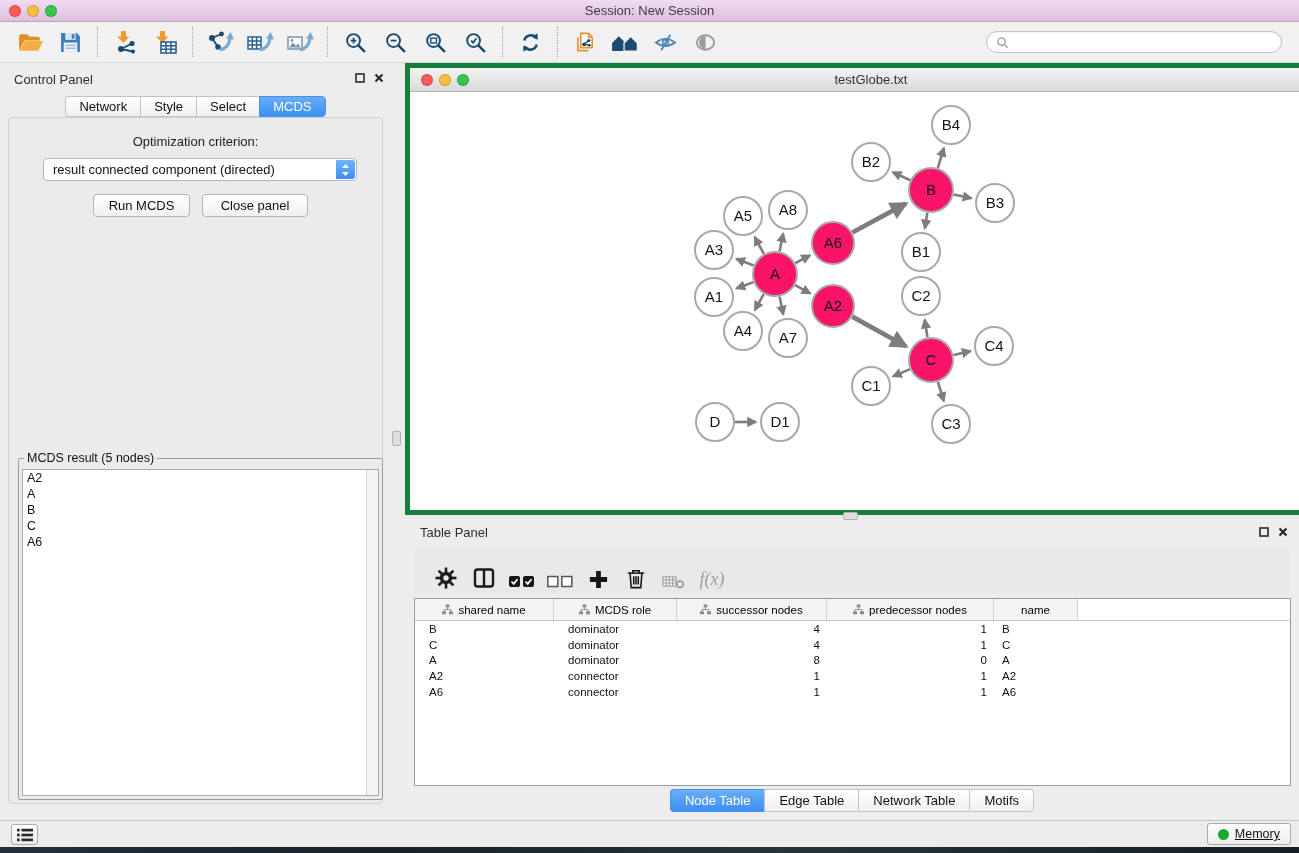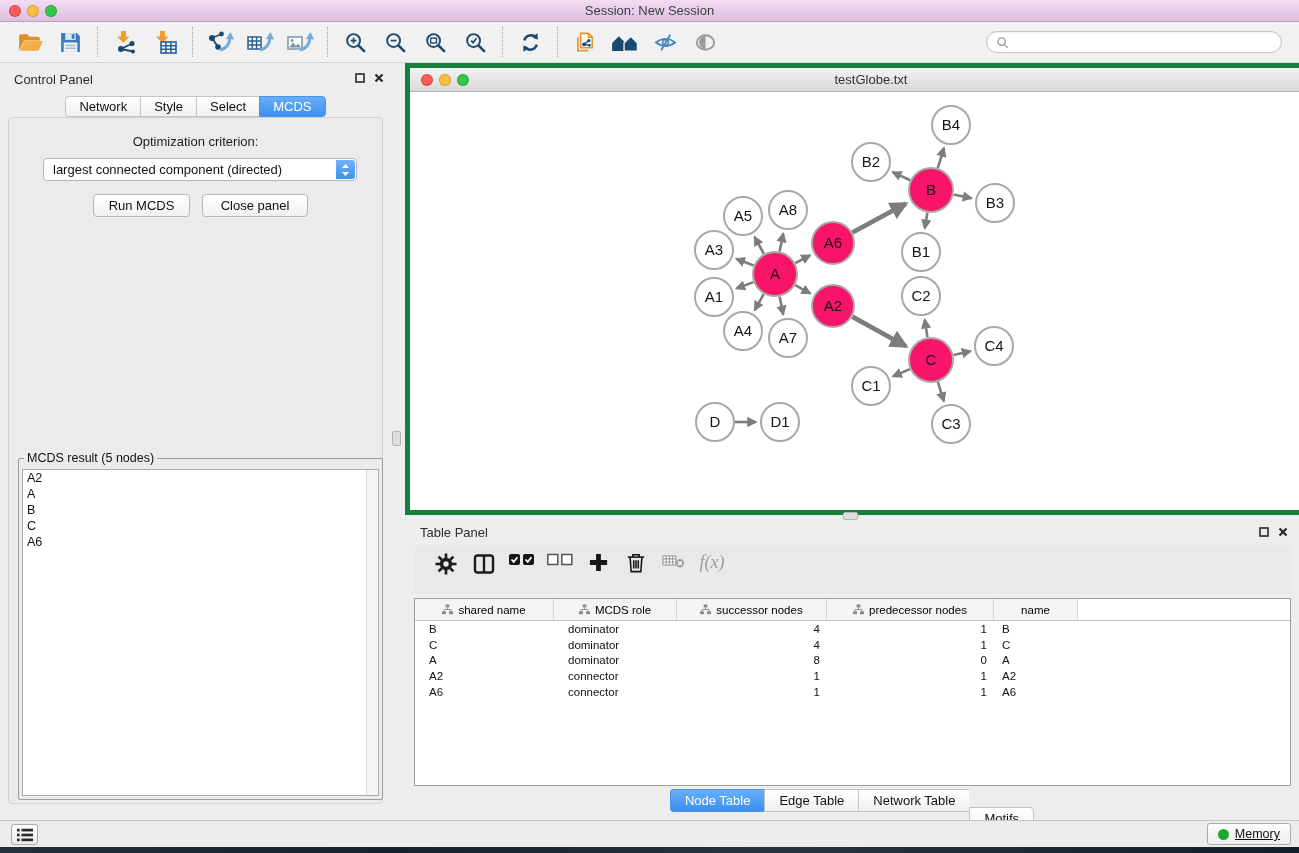--- a/index.html
+++ b/index.html
@@ -81,34 +81,34 @@
     background:linear-gradient(#f3f3f3,#d9d9d9); border-bottom:1px solid #b2b2b2; }
   #net-titlebar .title { width:100%; text-align:center; line-height:23px; font-size:13px; color:#333; }
   #net-canvas { position:absolute; left:0; top:24px; right:0; bottom:0; background:#fff; overflow:hidden; }
   #resize-grip { position:absolute; right:1px; bottom:1px; }
 
   
   #table-panel { left:405px; top:518px; width:894px; height:302px; background:#ededed; }
   #tp-toolbar { position:absolute; left:9px; top:29px; width:877px; height:47px; background:#e9e9e9;
     border-radius:2px; display:flex; align-items:center; padding-left:13px; }
   .tp-btn { width:38px; height:38px; border:none; background:transparent; display:flex;
-    align-items:flex-start; justify-content:center; }
+    align-items:flex-end; justify-content:center; }
   .fx { font-family:"Liberation Serif", serif; font-style:italic; font-size:18px; color:#9b9b9b; }
   #data-table { position:absolute; left:9px; top:80px; width:877px; height:188px; background:#fff;
     border:1px solid #9c9c9c; overflow:hidden; }
   #thead { display:flex; height:22px; border-bottom:1px solid #c6c6c6; }
   .th { background:#f4f4f4; border-right:1px solid #d5d5d5; display:flex; align-items:center;
     justify-content:center; gap:5px; font-size:11.5px; color:#000; }
   .tr { display:flex; height:15.7px; align-items:center; }
   .td { font-size:11.5px; color:#111; overflow:hidden; white-space:nowrap; }
   #tp-tabs { position:absolute; top:271px; left:0; width:100%; display:flex; justify-content:center; }
   .ptab2 { border:1px solid #c3c3c3; border-right:none; background:linear-gradient(#ffffff,#f0f0f0);
     padding:0 14px; height:23px; line-height:21px; font-size:13px; color:#111; }
   .ptab2:first-child { border-radius:4px 0 0 4px; }
-  .ptab2:last-child { border-radius:0 4px 4px 0; border-right:1px solid #c3c3c3;margin-top:18px; }
+  .ptab2:last-child { border-radius:0 4px 4px 0; border-right:1px solid #c3c3c3; }
   .ptab2.active { background:linear-gradient(#69aef8,#3b8ff3); color:#fff; border-color:#4a92e9; }
 
   
   #statusbar { left:0; top:820px; width:1299px; height:27px; background:#ececec;
     border-top:1px solid #c6c6c6; }
   #list-btn { position:absolute; left:11px; top:3px; width:27px; height:21px;
     background:linear-gradient(#fdfdfd,#ededed); border:1px solid #ababab; border-radius:3px;
     display:flex; align-items:center; justify-content:center; }
   #memory-btn { position:absolute; right:8px; top:2px; height:22px; padding:0 10px;
     background:linear-gradient(#fdfdfd,#ededed); border:1px solid #ababab; border-radius:3px;
@@ -329,21 +329,21 @@
       </div>
     <div id="cp-tabs">
         <div class="ptab">Network</div>
         <div class="ptab">Style</div>
         <div class="ptab">Select</div>
         <div class="ptab active">MCDS</div>
       </div>
     <div id="cp-frame">
       <div id="opt-label">Optimization criterion:</div>
       <div id="criterion-select">
-        <span>largest connected component (directed)</span>
+        <span>result connected component (directed)</span>
         <span id="criterion-stepper">
           <svg width="9" height="14">
               <path d="M1 5 L4.5 1 L8 5 Z" fill="#fff"></path>
               <path d="M1 9 L4.5 13 L8 9 Z" fill="#fff"></path>
             </svg>
         </span>
       </div>
       <button id="run-mcds" class="btn">Run MCDS</button>
       <button id="close-panel" class="btn">Close panel</button>
       <div id="result-box">

